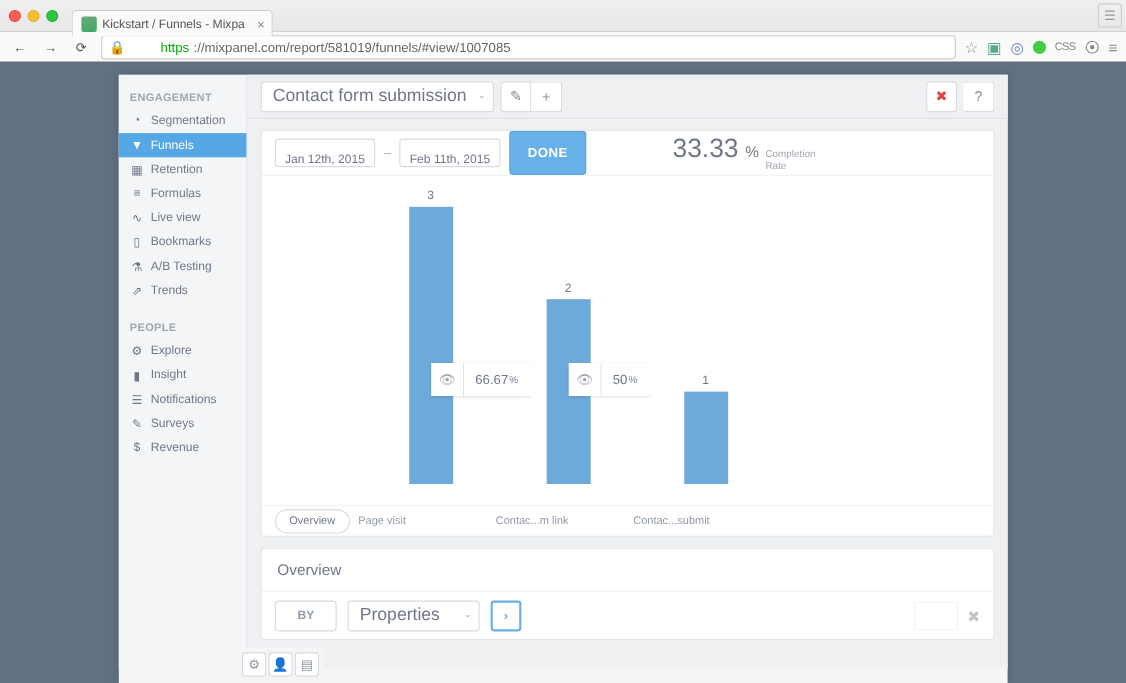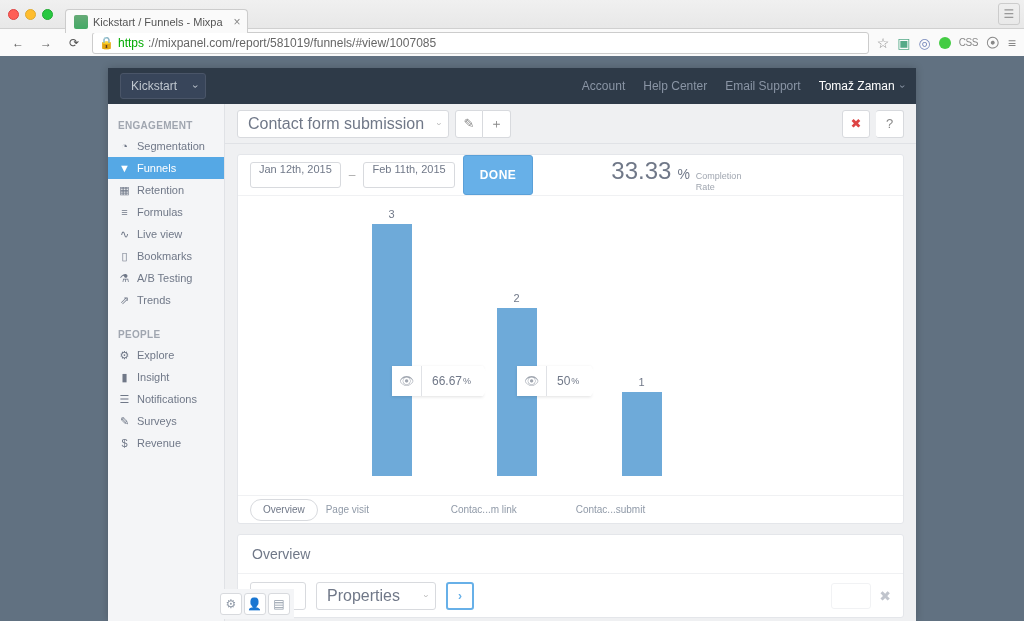--- a/index.html
+++ b/index.html
@@ -13,21 +13,21 @@
     .dot.red { background: #ff5f57; border: 1px solid #d44; }
     .dot.yel { background: #ffbd2e; border: 1px solid #da3; }
     .dot.grn { background: #28c840; border: 1px solid #2a3; }
     .tab { margin-left: 12px; height: 24px; background: #fafafa; border: 1px solid #ccc; border-bottom: none; border-radius: 4px 4px 0 0; padding: 4px 24px 4px 8px; display: flex; align-items: center; gap: 5px; font-size: 11px; color: #555; position: relative; margin-top: 14px; }
     .tab .tabx { position: absolute; right: 6px; color: #888; font-size: 12px; }
     .favicon { width: 14px; height: 14px; background: linear-gradient(#6a7, #4a6); border-radius: 2px; }
     .chrome-bot { height: 28px; display: flex; align-items: center; gap: 8px; padding: 0 8px; background: #fafafa; border-top: 1px solid #d0d0d0; }
     .nav-btn { width: 20px; height: 20px; display: flex; align-items: center; justify-content: center; color: #555; }
     .urlbar { flex: 1; height: 22px; background: #fff; border: 1px solid #ccc; border-radius: 3px; display: flex; align-items: center; padding: 0 6px; font-size: 12px; color: #333; gap: 4px; }
     .urlbar .lock { color: #0a0; font-size: 12px; }
-    .urlbar .https { color: #0a0; }
+    .urlbar .https { color: #0a0; margin-left: 28px; }
     .urlbar .rest { color: #666; }
     .ext-icons { display: flex; gap: 8px; align-items: center; color: #888; }
     .ext-icons span { font-size: 14px; }
     .ext-icons .grn-dot { width: 12px; height: 12px; background: #4c4; border-radius: 50%; }
     .ext-icons .css { font-size: 10px; letter-spacing: -0.5px; }
     
     
     .viewport { height: 565px; background: #617181; display: flex; justify-content: center; overflow: hidden; }
     .app { width: 808px; margin-top: 12px; background: #f4f5f7; box-shadow: 0 0 8px rgba(0,0,0,0.2); }
     
@@ -56,21 +56,21 @@
     .icon-btn { width: 28px; height: 28px; background: #fff; border: 1px solid #d8dade; display: flex; align-items: center; justify-content: center; color: #888; font-size: 13px; cursor: pointer; }
     .icon-btn:first-child { border-radius: 3px 0 0 3px; }
     .icon-btn:last-child { border-radius: 0 3px 3px 0; border-left: none; }
     .ribbon-right { margin-left: auto; display: flex; gap: 6px; }
     .icon-btn.solo { border-radius: 3px; }
     .icon-btn.danger { color: #d44; }
     
     .panel { background: #fff; margin: 10px 12px; border: 1px solid #e4e6ea; border-radius: 3px; }
     
     .date-row { height: 40px; display: flex; align-items: center; padding: 0 12px; gap: 8px; }
-    .date-box { height: 26px; background: #fff; border: 1px solid #d8dade; border-radius: 3px; padding: 0 8px; display: flex; align-items: flex-start; font-size: 11px; color: #707888; }
+    .date-box { height: 26px; background: #fff; border: 1px solid #d8dade; border-radius: 3px; padding: 0 8px; display: flex; align-items: flex-end; font-size: 11px; color: #707888; }
     .dash { color: #aaa; }
     .done-btn { height: 40px; padding: 0 16px; background: #67b0e8; color: #fff; border-radius: 3px; font-size: 12px; font-weight: 600; letter-spacing: 0.5px; display: flex; align-items: center; border: 1px solid #5aa0d8; cursor: pointer; justify-content: flex-end; }
     .completion { margin-left: 70px; display: flex; align-items: baseline; gap: 6px; color: #707888; }
     .completion .big { font-size: 24px; font-weight: 400; }
     .completion .pct { font-size: 14px; }
     .completion .lbl { font-size: 9px; line-height: 1.2; color: #a0a6b0; }
     
     .chart-area { height: 300px; border-top: 1px solid #f0f1f3; position: relative; padding: 10px 12px 0; }
     .bars { display: flex; height: 270px; align-items: flex-end; position: relative; }
     .bar-slot { width: 125px; display: flex; flex-direction: column; align-items: center; position: relative; }
@@ -135,33 +135,20 @@
       <span class="grn-dot"></span>
       <span class="css">CSS</span>
       <span>⦿</span>
       <span>≡</span>
     </div>
   </div>
 </div>
 
 <div class="viewport">
   <div class="app bottom-wrap">
-    <div class="topbar">
-      <div class="project-dd">
-        <span>Kickstart</span>
-      </div>
-      <div class="topbar-links">
-        <a>Account</a>
-        <a>Help Center</a>
-        <a>Email Support</a>
-        <div class="topbar-user">
-          <span>Tomaž Zaman</span>
-        </div>
-      </div>
-    </div>
 
     <div class="main">
       <div class="sidebar">
         <div class="sb-heading">ENGAGEMENT</div>
         <div id="sb-list1">
             <div class="sb-item">
               <span class="sb-icon">◔</span>
               <span>Segmentation</span>
             </div>
             <div class="sb-item active">

